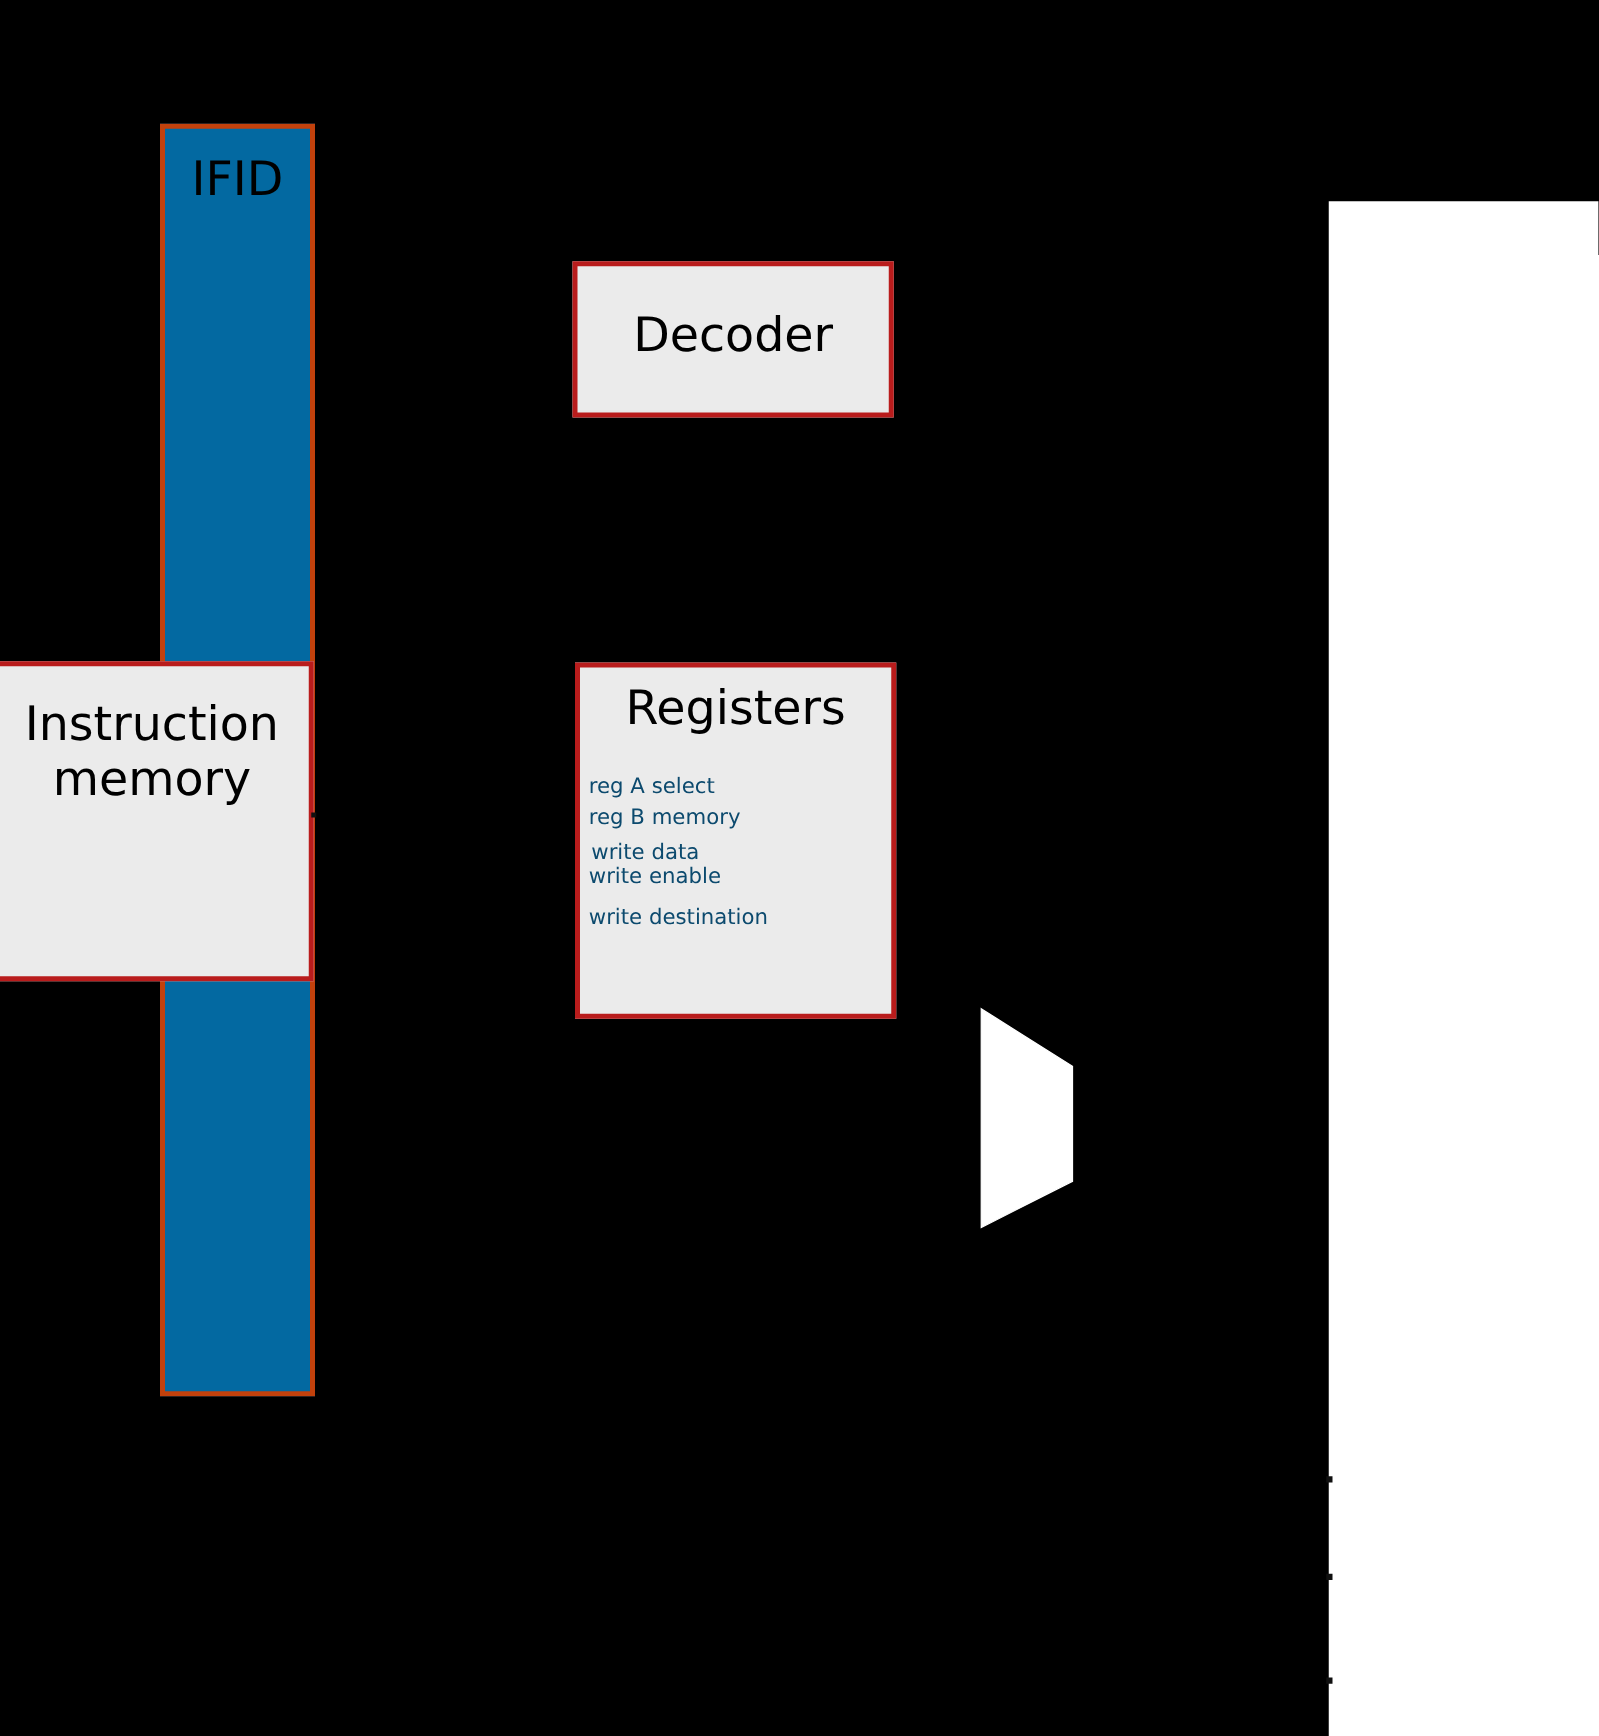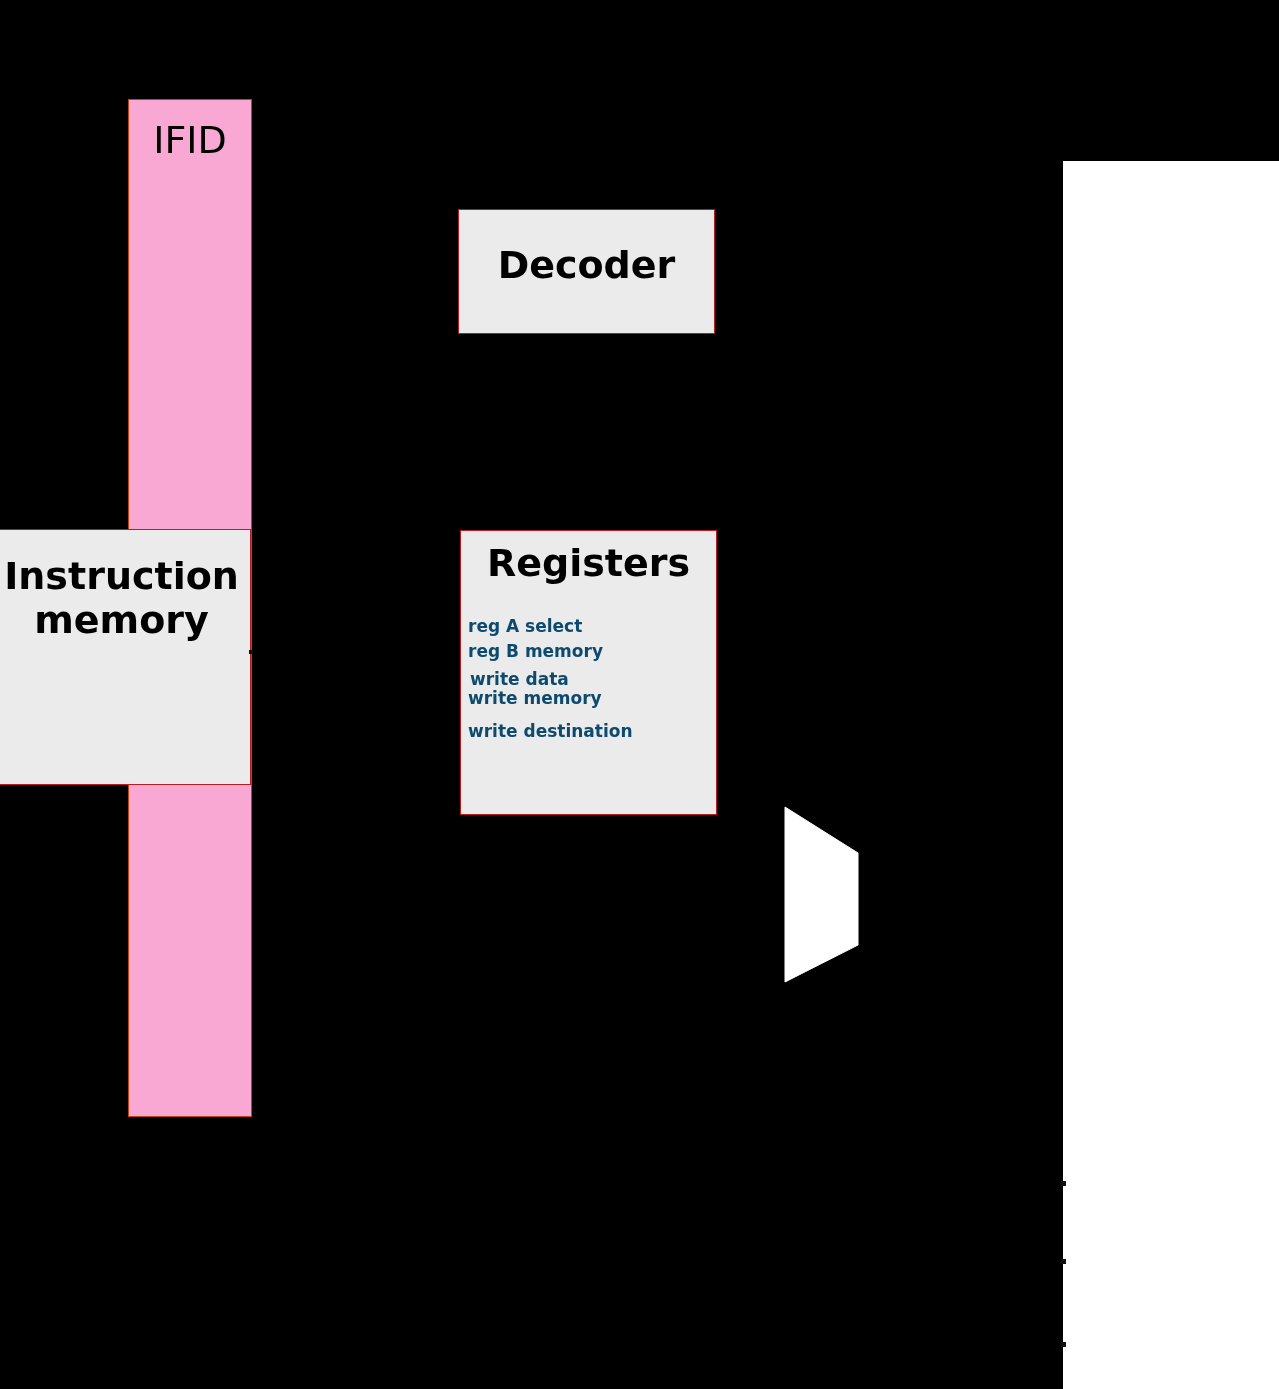--- a/index.html
+++ b/index.html
@@ -16,40 +16,39 @@
     font-family: "DejaVu Sans", "Liberation Sans", sans-serif;
   }
   
   .white-plate {
     position: absolute;
     background: #ffffff;
   }
   
   .pipe-reg {
     position: absolute;
-    background: #f9a8d4;
-    border: 1px solid #c2410c;
+    background: #0369a1;
+    border: 4px solid #c2410c;
     box-sizing: border-box;
   }
   .pipe-reg .pipe-label {
     position: absolute;
     left: 0;
     right: 0;
     text-align: center;
     color: #000000;
     font-size: 38px;
     line-height: 44px;
   }
   
   .unit {
     position: absolute;
     background: #ebebeb;
-    border: 1px solid #b91c1c;
+    border: 4px solid #b91c1c;
     box-sizing: border-box;
-    font-weight: bold;
   }
   .unit .unit-title {
     position: absolute;
     left: 0;
     right: 0;
     text-align: center;
     color: #000000;
     font-size: 38px;
     line-height: 44px;
     white-space: pre-line;
@@ -93,21 +92,21 @@
   <div class="unit" style="left:-8px; top:529px; width:259px; height:256px;">
     <span class="unit-title left-ish" style="top:24px; left:10px; right:10px; text-align:center;">Instruction
 memory</span>
   </div>
 
   <div class="unit" style="left:460px; top:530px; width:257px; height:285px;">
     <span class="unit-title" style="top:10px;">Registers</span>
     <span class="port-label" style="left:7px; top:85px;">reg A select</span>
     <span class="port-label" style="left:7px; top:110px;">reg B memory</span>
     <span class="port-label" style="left:9px; top:138px;">write data</span>
-    <span class="port-label" style="left:7px; top:157px;">write memory</span>
+    <span class="port-label" style="left:7px; top:157px;">write enable</span>
     <span class="port-label" style="left:7px; top:190px;">write destination</span>
   </div>
 
 
   <div class="mux" style="left:780px; top:800px; width:90px; height:195px;">
     <svg width="90" height="195" viewBox="0 0 90 195">
       <polygon points="5,7 78,53 78,145 5,182" fill="#ffffff" stroke="#ffffff" stroke-width="1"></polygon>
     </svg>
   </div>
 

